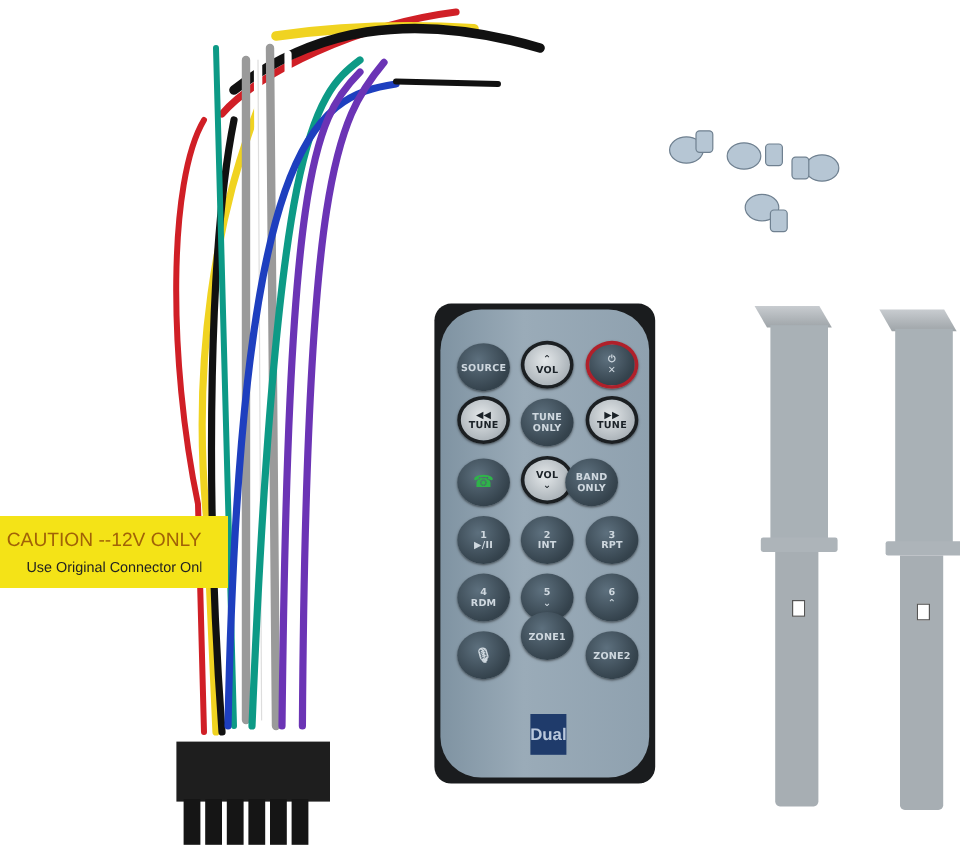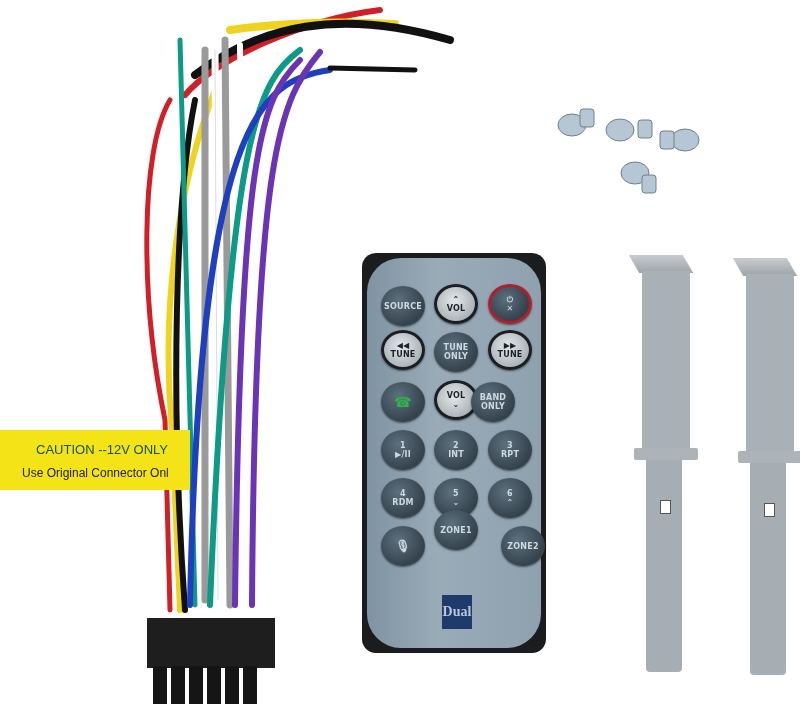--- a/index.html
+++ b/index.html
@@ -4,31 +4,31 @@
 <style>
   html,body{margin:0;padding:0;background:#fff;}
   body{width:800px;height:720px;position:relative;overflow:hidden;font-family:"DejaVu Sans",sans-serif;}
   .abs{position:absolute;}
   
   .remote{left:362px;top:253px;width:184px;height:400px;background:#1a1c1e;border-radius:14px;}
   .remote-face{position:absolute;left:5px;top:5px;right:5px;bottom:5px;border-radius:34px;background:linear-gradient(90deg,#7f93a2,#9aabb8 40%,#8fa1af);}
   .btn{position:absolute;width:44px;height:40px;border-radius:50%;background:radial-gradient(circle at 40% 35%,#5d707e,#34424c 70%);color:#cfd8df;font-weight:bold;font-size:8px;line-height:9px;text-align:center;display:flex;flex-direction:column;align-items:center;justify-content:center;box-shadow:0 1px 2px rgba(0,0,0,.5);letter-spacing:.2px;}
   .btn.light{background:radial-gradient(circle at 45% 40%,#e4e8ea,#a9b1b7 75%);color:#1b2228;border:3px solid #1b1f22;width:38px;height:34px;}
   .btn.power{border:3px solid #b0202a;width:38px;height:34px;}
-  .logo{position:absolute;left:75px;top:337px;width:30px;height:34px;background:#1f3b6b;color:#b9c7dc;font-size:14px;font-weight:bold;display:flex;align-items:center;justify-content:center;font-family:Liberation Serif, serif;text-align:center;}
+  .logo{position:absolute;left:75px;top:337px;width:30px;height:34px;background:#1f3b6b;color:#b9c7dc;font-size:14px;font-weight:bold;display:flex;align-items:center;justify-content:center;font-family:Liberation Sans, sans-serif;text-align:center;}
   
   .bracket{position:absolute;width:54px;height:420px;}
   .bracket .top{position:absolute;left:0;top:0;width:54px;height:18px;background:linear-gradient(#c8ccd0,#9ea4a8);transform:skewX(30deg);}
   .bracket .upper{position:absolute;left:8px;top:16px;width:48px;height:180px;background:#a9b1b6;}
   .bracket .tab{position:absolute;left:0;top:193px;width:64px;height:12px;background:#adb4b9;border-radius:2px;}
   .bracket .lower{position:absolute;left:12px;top:205px;width:36px;height:212px;background:#a7aeb3;border-radius:0 0 4px 4px;}
   .bracket .hole{position:absolute;left:26px;top:245px;width:9px;height:12px;background:#fff;border:1px solid #555;}
   
   .caution{left:0;top:430px;width:190px;height:60px;background:#f4e317;}
-  .caution .l1{position:absolute;right:22px;top:12px;font-size:13px;color:#14532d;font-family:"Liberation Sans",sans-serif;}
+  .caution .l1{position:absolute;right:22px;top:12px;font-size:16px;color:#a16207;font-family:"Liberation Sans",sans-serif;}
   .caution .l2{position:absolute;left:22px;top:36px;font-size:12px;color:#222;font-family:"Liberation Sans",sans-serif;white-space:nowrap;overflow:hidden;width:146px;}
   .connector{left:145px;top:608px;width:132px;height:100px;}
 </style>
 </head>
 <body>
 
 <svg class="abs" style="left:0;top:0" width="800" height="720">
   <g fill="none" stroke-linecap="round">
     <path d="M170 100 C140 150,140 300,165 420 L170 610" stroke="#d01f26" stroke-width="5"></path>
     <path d="M185 95 C215 60,300 20,380 10" stroke="#d01f26" stroke-width="6"></path>
@@ -144,21 +144,21 @@
         <span>6</span>
         <span>⌃</span>
       </div>
 
     <div class="btn" style="left:14px;top:268px">
         <span style="font-size:12px">🎙</span>
       </div>
     <div class="btn" style="left:67px;top:252px">
         <span>ZONE1</span>
       </div>
-    <div class="btn" style="left:134px;top:268px">
+    <div class="btn" style="left:121px;top:268px">
         <span>ZONE2</span>
       </div>
 
     <div class="logo">Dual</div>
   </div>
 </div>
 
 <div class="bracket" style="left:634px;top:255px">
   <div class="top"></div>
     <div class="upper"></div>

